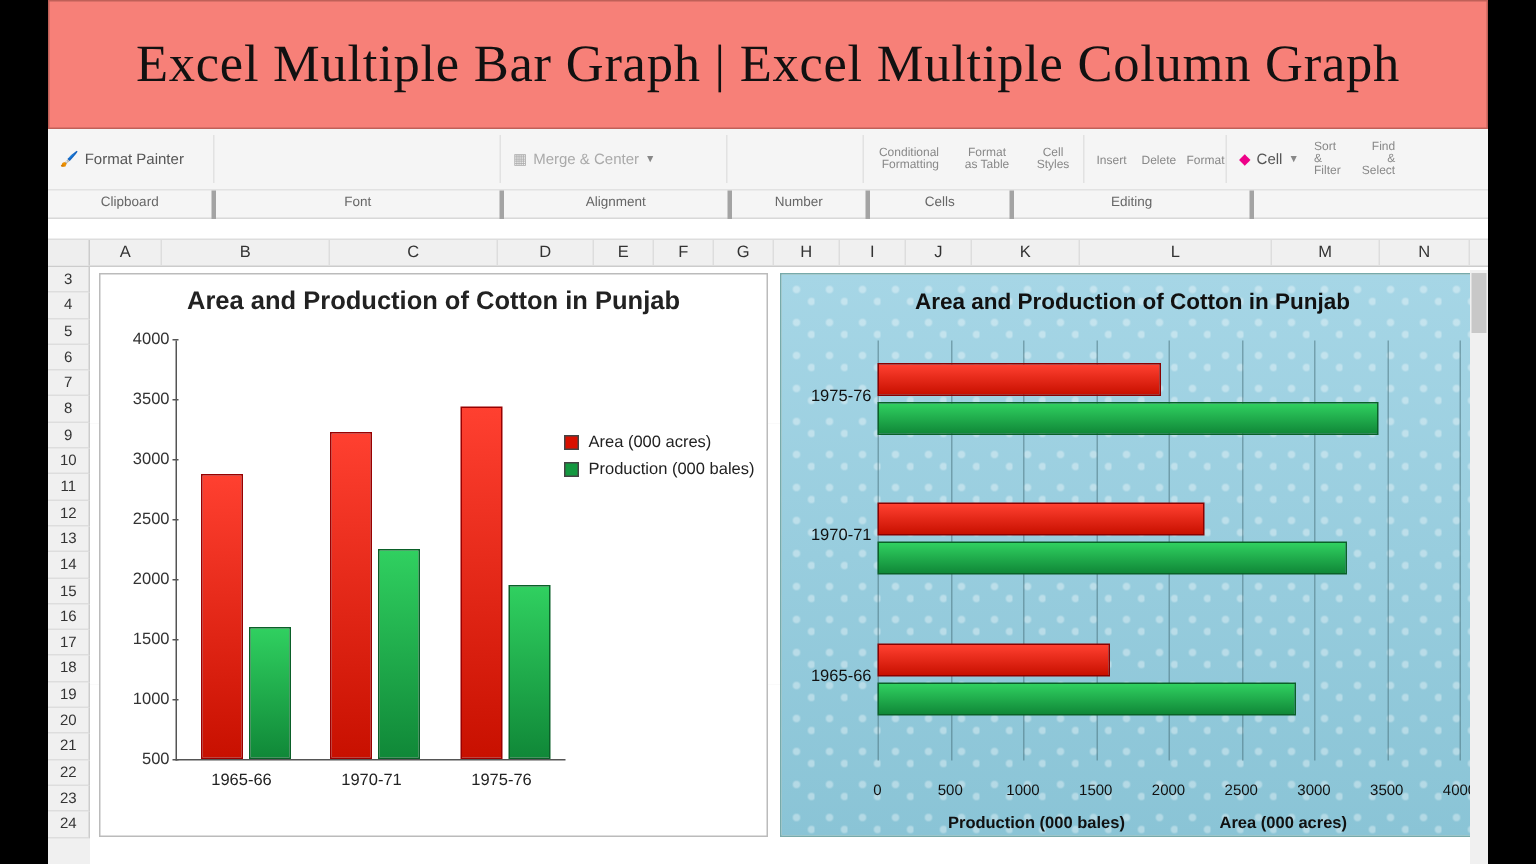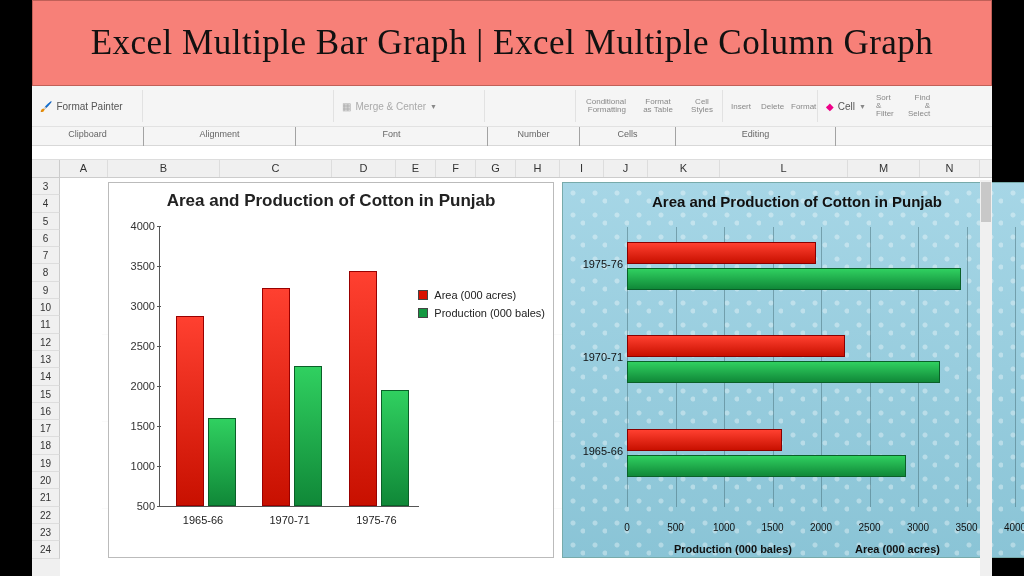--- a/index.html
+++ b/index.html
@@ -29,21 +29,21 @@
     margin: 0 32px;
     background: #f5f5f5;
     border-bottom: 1px solid #d8d8d8;
     font-size: 10px; color:#555;
     height: 60px;
     position:relative;
   }
   .ribbon-row { display:flex; height:40px; align-items:center; }
   .ribbon-item { display:flex; align-items:center; gap:4px; padding:2px 8px; }
   .ribbon-groups { display:flex; height:20px; border-top:1px solid #e2e2e2;}
-  .ribbon-group { flex:0 0 auto; text-align:center; font-size:9px; color:#666; border-right:1px solid #a3a3a3; padding-top:2px;}
+  .ribbon-group { flex:0 0 auto; text-align:center; font-size:9px; color:#666; border-right:3px solid #a3a3a3; padding-top:2px;}
   .sep { width:1px; background:#e2e2e2; align-self:stretch; margin:4px 0; }
 
   .dropdown-caret { font-size:7px; color:#888; }
 
   .worksheet-area {
     margin: 0 32px;
     flex:1;
     background:#fff;
     display:flex; flex-direction:column;
     position:relative;
@@ -55,21 +55,21 @@
     display:flex; height:18px; background:#f0f0f0; font-size:11px; color:#333;
     border-bottom:1px solid #ccc;
   }
   .col-headers .rowhead { width:28px; border-right:1px solid #ccc; background:#eee;}
   .col-headers .col { text-align:center; border-right:1px solid #ddd; line-height:17px;}
 
   .sheet-body { flex:1; display:flex; }
   .row-headers { width:28px; background:#f0f0f0; display:flex; flex-direction:column;}
   .row-headers .row { height:17.3px; font-size:10px; color:#333; text-align:center; border-bottom:1px solid #ddd; border-right:1px solid #ccc; line-height:17px;}
 
-  .grid-canvas { flex:1; position:relative; background:repeating-linear-gradient(to bottom, #fff 0 17.3px, #fafafa 17.3px 17.4px), repeating-linear-gradient(to right, #fff 0 60px, #fafafa 60px 60.5px);margin-left:42px;}
+  .grid-canvas { flex:1; position:relative; background:repeating-linear-gradient(to bottom, #fff 0 17.3px, #fafafa 17.3px 17.4px), repeating-linear-gradient(to right, #fff 0 60px, #fafafa 60px 60.5px);}
 
   
   .chart1 {
     position:absolute; left:6px; top:4px; width:446px; height:376px;
     background:#fff; border:1px solid #bbb;
   }
   .chart1 .title { text-align:center; font-size:17px; font-weight:600; color:#222; padding:8px 0 2px;}
   .chart1 .plot { position:absolute; left:50px; top:44px; width:260px; height:280px; border-left:1.5px solid #555; border-bottom:1.5px solid #555;}
   .chart1 .ytick { position:absolute; left:4px; width:42px; text-align:right; font-size:11px; color:#333;}
   .chart1 .ytick::after { content:""; position:absolute; right:-6px; top:50%; width:4px; height:1px; background:#555;}
@@ -162,22 +162,22 @@
       </div>
       <div class="ribbon-item" style="flex-direction:column; width:34px; line-height:1; color:#888">
         <span style="font-size:8px; text-align:left">Sort &amp; Filter</span>
       </div>
       <div class="ribbon-item" style="flex-direction:column; width:34px; line-height:1; color:#888">
         <span style="font-size:8px; text-align:right">Find &amp; Select</span>
       </div>
     </div>
     <div class="ribbon-groups">
       <div class="ribbon-group" style="width:112px">Clipboard</div>
+      <div class="ribbon-group" style="width:192px">Font</div>
       <div class="ribbon-group" style="width:152px">Alignment</div>
-      <div class="ribbon-group" style="width:192px">Font</div>
       <div class="ribbon-group" style="width:92px">Number</div>
       <div class="ribbon-group" style="width:96px">Cells</div>
       <div class="ribbon-group" style="width:160px">Editing</div>
     </div>
   </div>
 
   <div class="worksheet-area">
     <div class="formula-bar"></div>
     <div class="col-headers">
       <div class="rowhead"></div>

